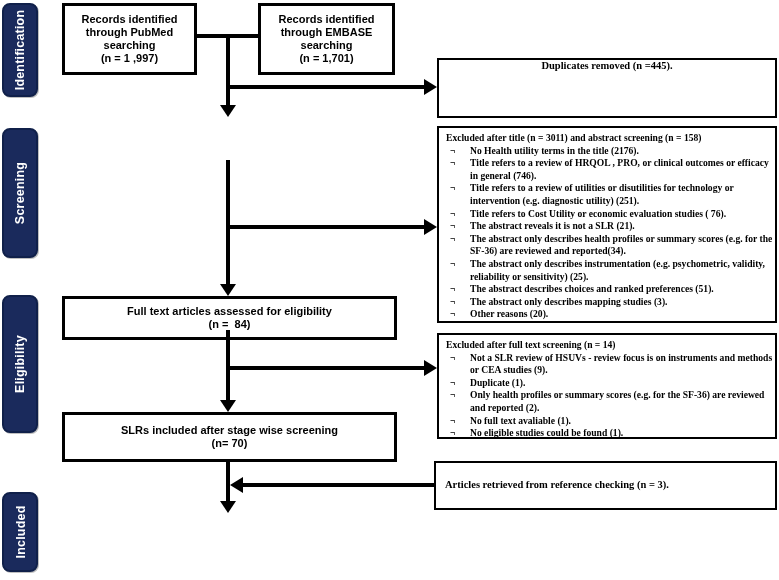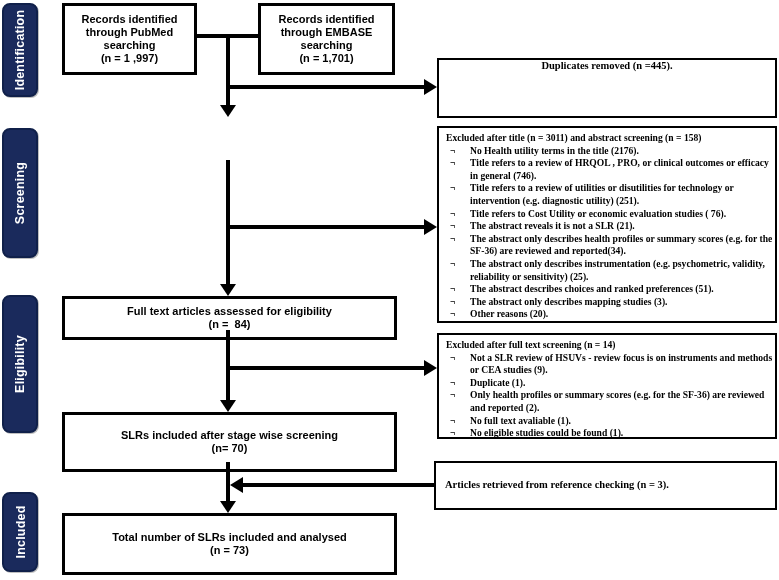--- a/index.html
+++ b/index.html
@@ -92,27 +92,23 @@
     <div class="count">(n = 1 ,997)</div>
   </div>
   <div class="fbox" style="left:258px; top:3px; width:137px; height:72px;">
     <div>Records identified through EMBASE searching</div>
     <div class="count">(n = 1,701)</div>
   </div>
   <div class="fbox" style="left:62px; top:296px; width:335px; height:44px;">
     <div>Full text articles assessed for eligibility</div>
     <div class="count">(n =  84)</div>
   </div>
-  <div class="fbox" style="left:62px; top:412px; width:335px; height:60px;">
+  <div class="fbox" style="left:62px; top:412px; width:335px; height:50px;">
     <div>SLRs included after stage wise screening</div>
     <div class="count">(n= 70)</div>
-  </div>
-  <div class="fbox" style="left:62px; top:513px; width:335px; height:62px;">
-    <div>Total number of SLRs included and analysed</div>
-    <div class="count">(n = 73)</div>
   </div>
 
   <div class="rbox center" style="left:437px; top:58px; width:340px; height:60px;">
     <div>Duplicates removed (n =445).</div>
   </div>
 
   <div class="rbox" style="left:437px; top:126px; width:340px; height:197px;">
     <div class="inner">
       <div>Excluded after title (n = 3011) and abstract screening (n = 158)</div>
       <ul>

